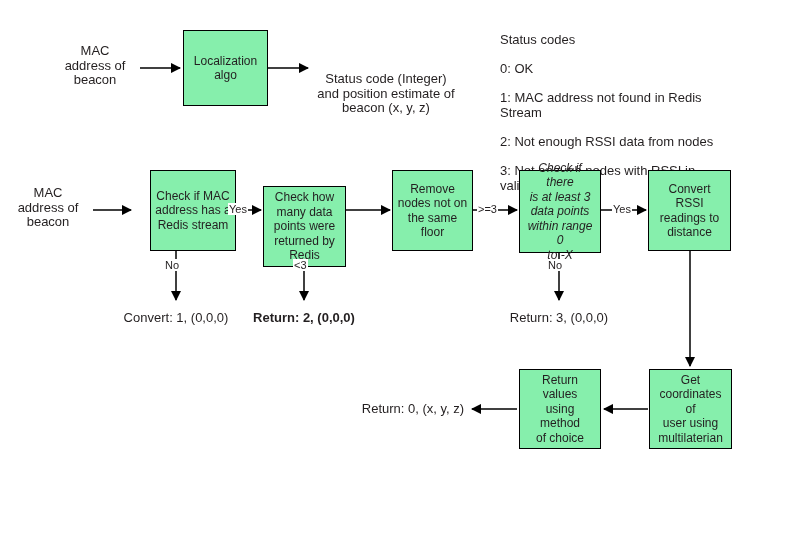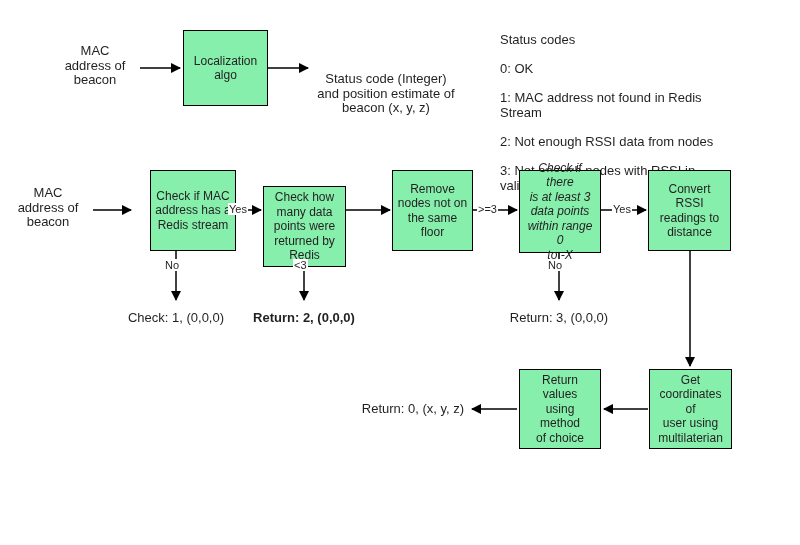--- a/index.html
+++ b/index.html
@@ -161,21 +161,21 @@
   <div class="edgelabel" style="left:477px; top:203px;">&gt;=3</div>
 
   <div class="edgelabel" style="left:612px; top:203px;">Yes</div>
 
   <div class="edgelabel" style="left:164px; top:259px;">No</div>
 
   <div class="edgelabel" style="left:293px; top:259px;">&lt;3</div>
 
   <div class="edgelabel" style="left:547px; top:259px;">No</div>
 
-  <div class="freetext" style="left:106px; top:311px; width:140px;">Check: 1, (0,0,0)</div>
+  <div class="freetext" style="left:106px; top:311px; width:140px;">Convert: 1, (0,0,0)</div>
 
   <div class="freetext" style="left:234px; top:311px; width:140px;font-weight:bold;">Return: 2, (0,0,0)</div>
 
   <div class="freetext" style="left:489px; top:311px; width:140px;">Return: 3, (0,0,0)</div>
 
   <div class="node" style="left:519px; top:369px; width:82px; height:80px;">Return values
 using method
 of choice</div>
 
   <div class="node" style="left:649px; top:369px; width:83px; height:80px;">Get

